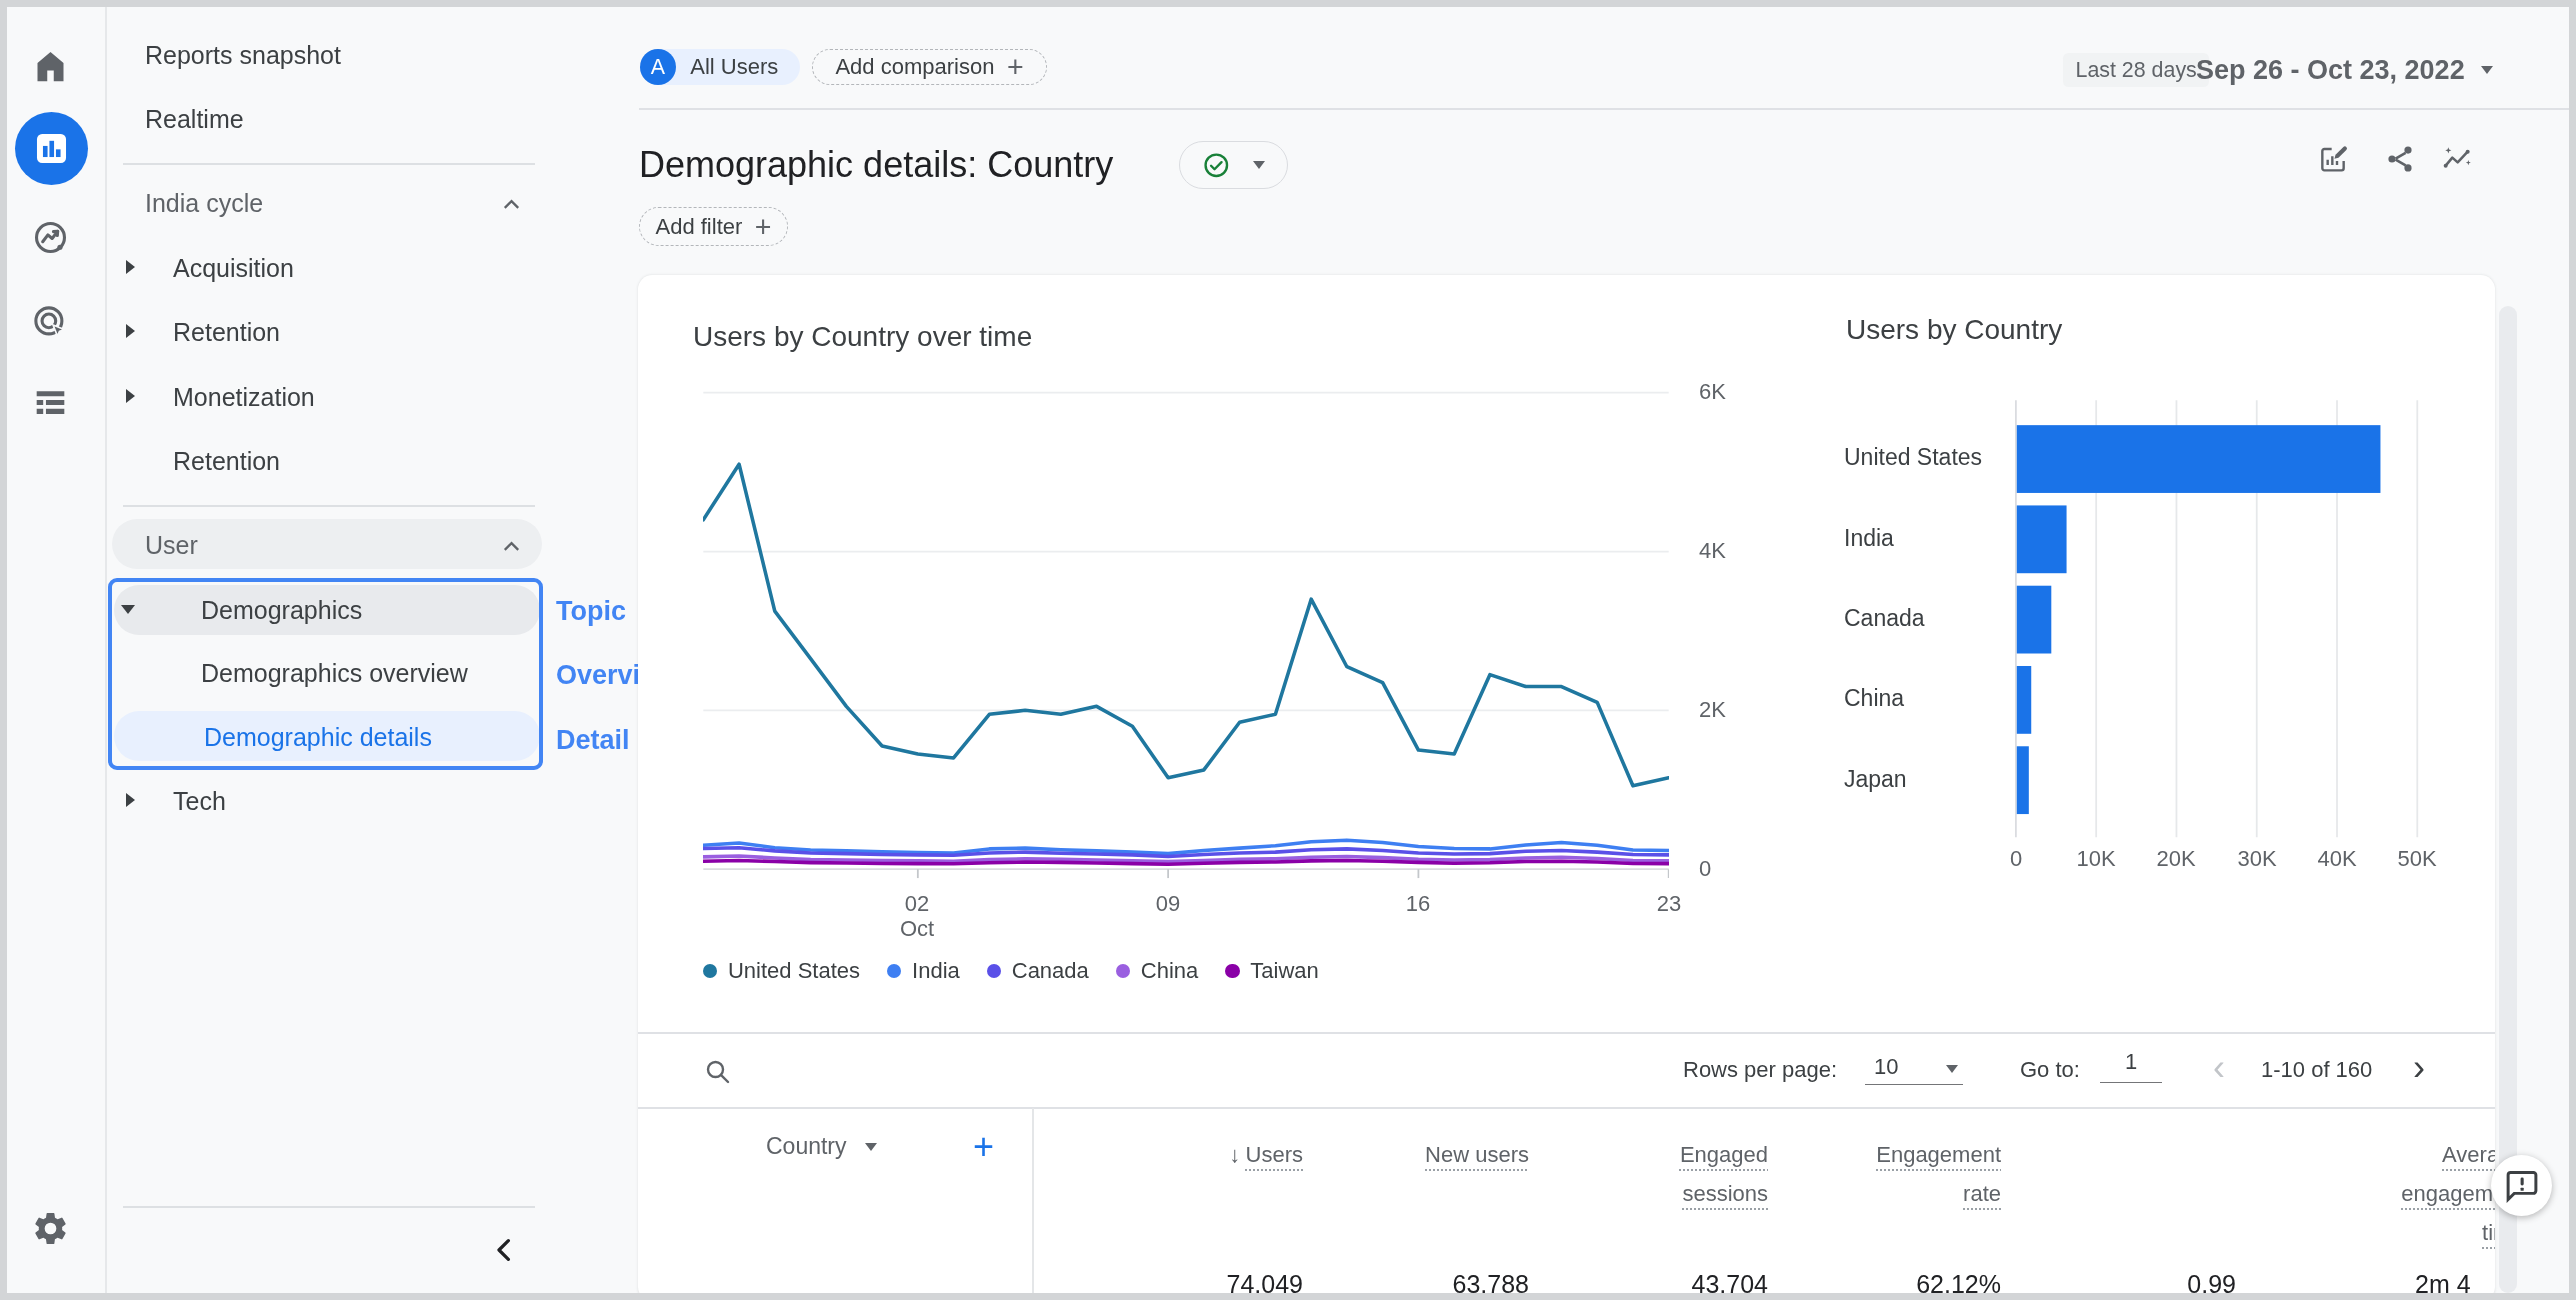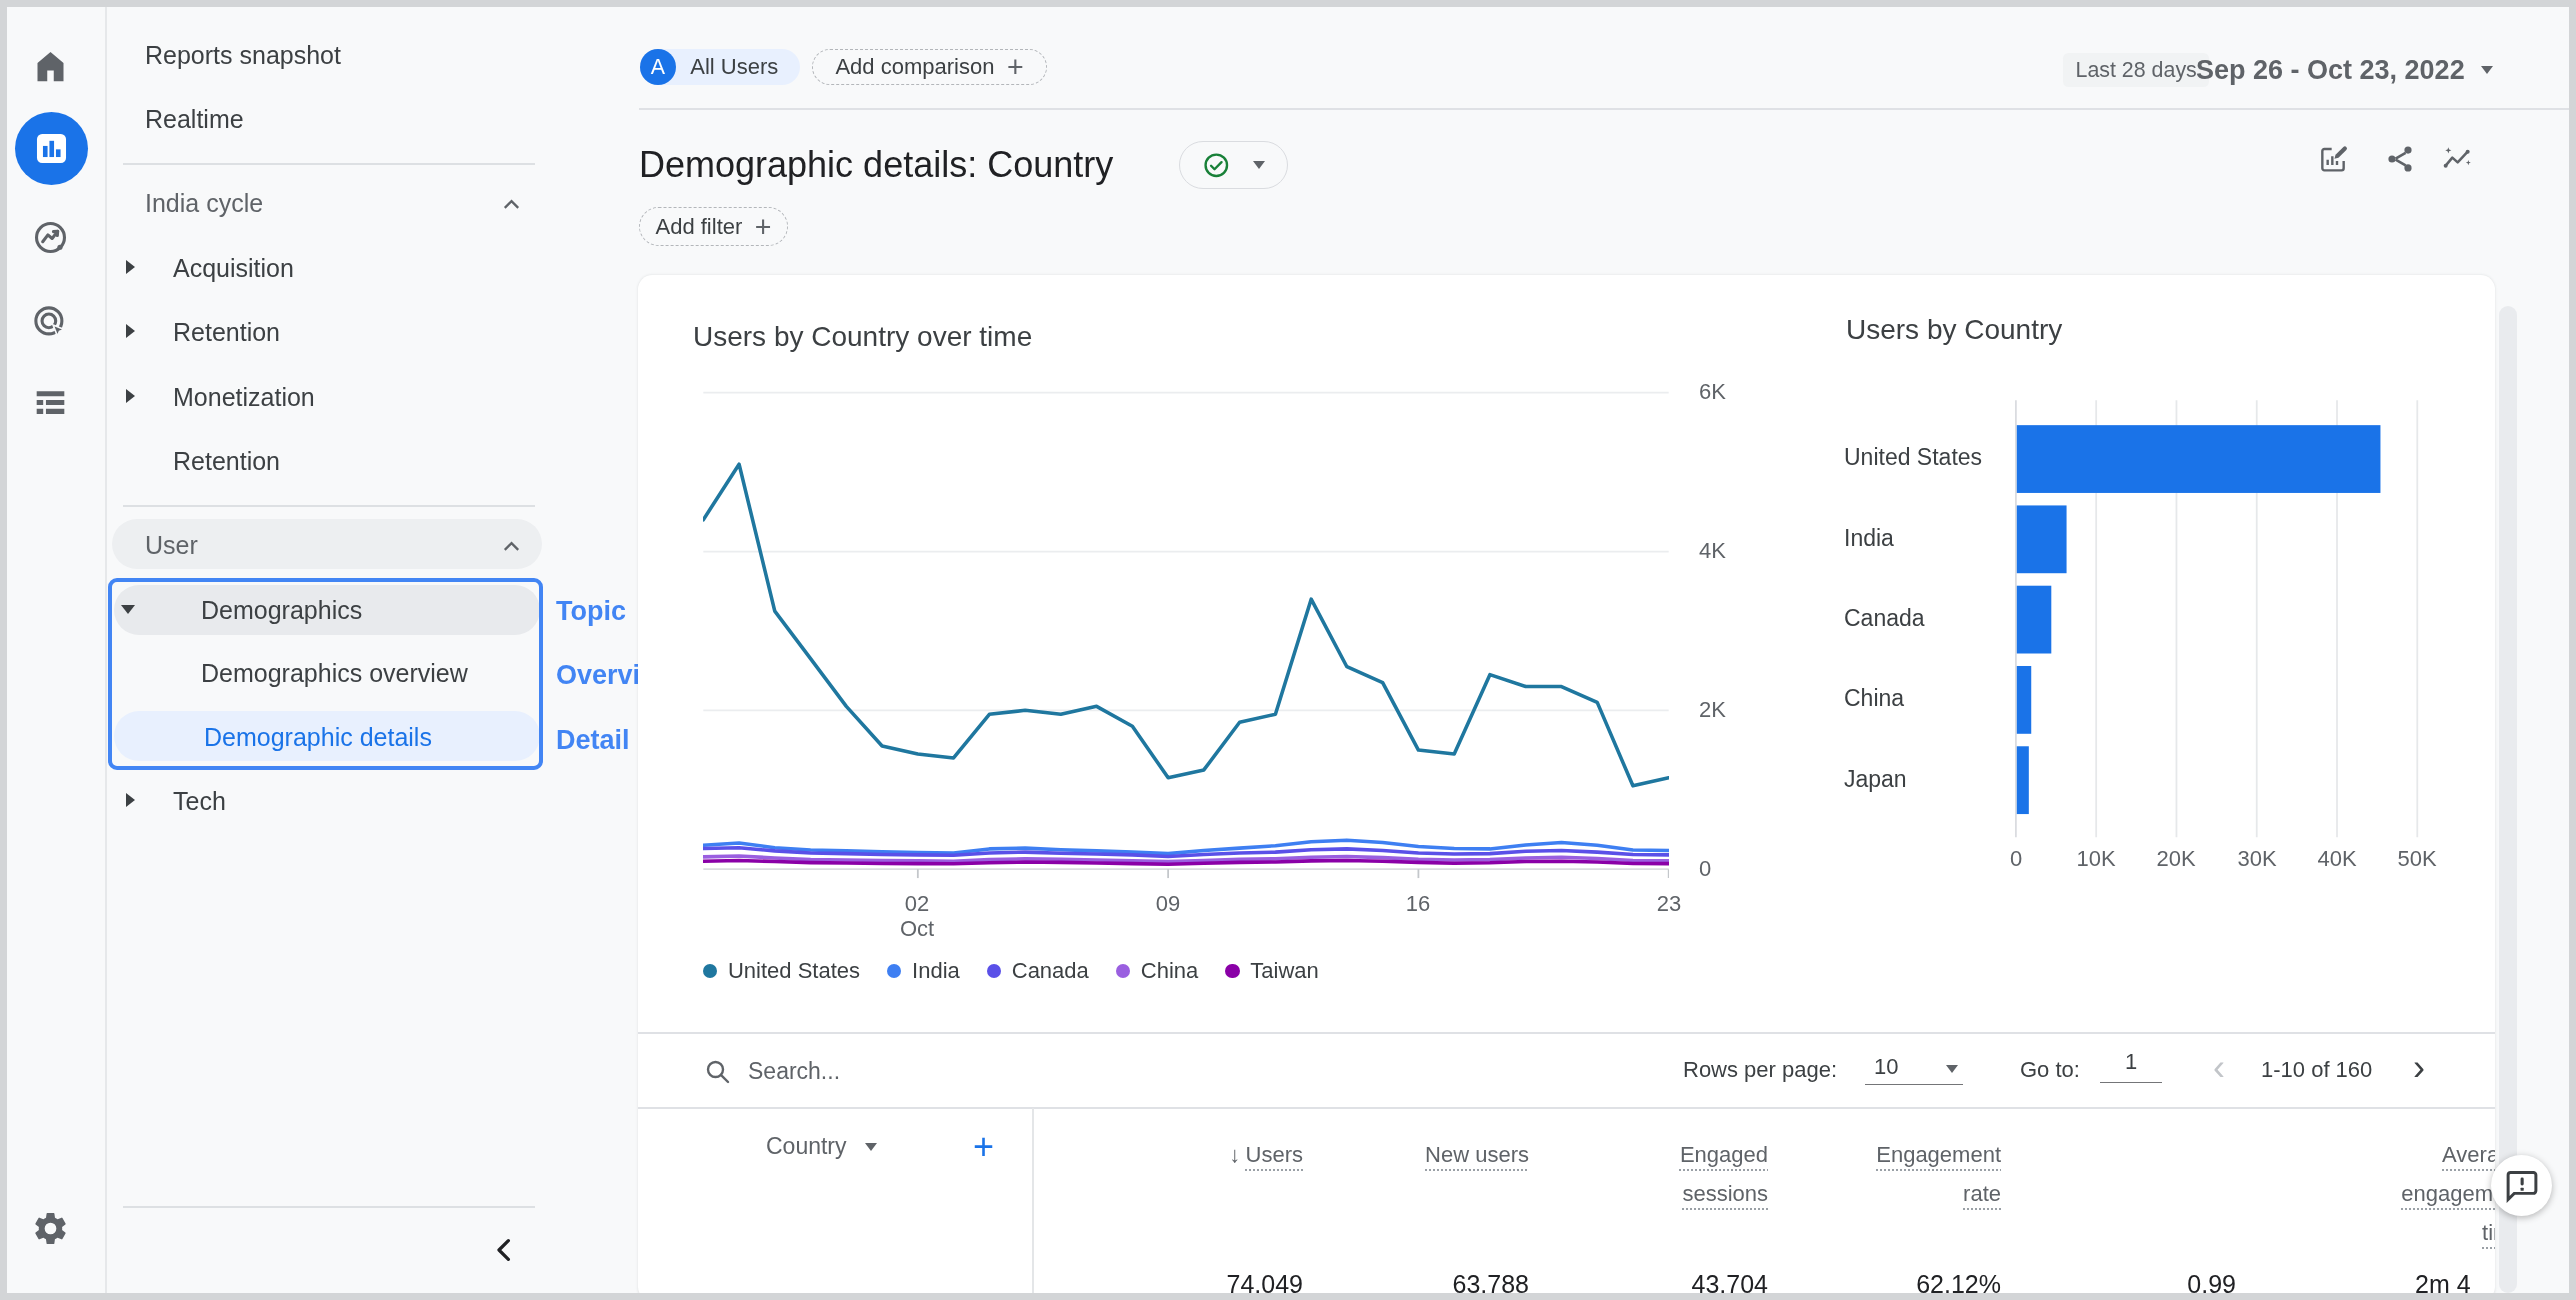--- a/index.html
+++ b/index.html
@@ -297,21 +297,20 @@
   <div class="abs axis-label" style="left:2383px; top:839px; width:54px; text-align:center;">50K</div>
 
   <div class="abs hdiv" style="left:631px; top:1025px; width:1857px;"></div>
 
   <div class="abs" style="left:696px; top:1050px;">
     <svg width="28.6" height="28.6" viewBox="0 0 24 24" fill="none" stroke="#5f6368" stroke-width="2">
       <circle cx="10.5" cy="10.5" r="6.3"></circle>
         <path d="M15.2 15.2 21 21" stroke-linecap="round"></path>
     </svg>
   </div>
-  <input class="abs search-input" style="left: 741px; top: 1046px; width: 536px; height: 36px;" type="text" placeholder="Search...">
 
   <div class="abs pag-text" style="left:1676px; top:1050px;">Rows per page:</div>
   <div class="abs underline-box" style="left:1858px; top:1035px; width:98px; height:43px; padding:0 5.4px 3.6px 9px;">
     <span class="pag-text">10</span>
     <span class="caret-d" style="margin-bottom:7.1px;"></span>
   </div>
   <div class="abs pag-text" style="left:2013px; top:1050px;">Go to:</div>
   <input class="abs goto-input" style="left: 2093px; top: 1035px; height: 41px;" type="text" value="1">
   <div class="abs pag-chevron" style="left:2206px; top:1043px; color:#c2c5c9;">‹</div>
   <div class="abs pag-text" style="left:2254px; top:1050px;">1-10 of 160</div>

